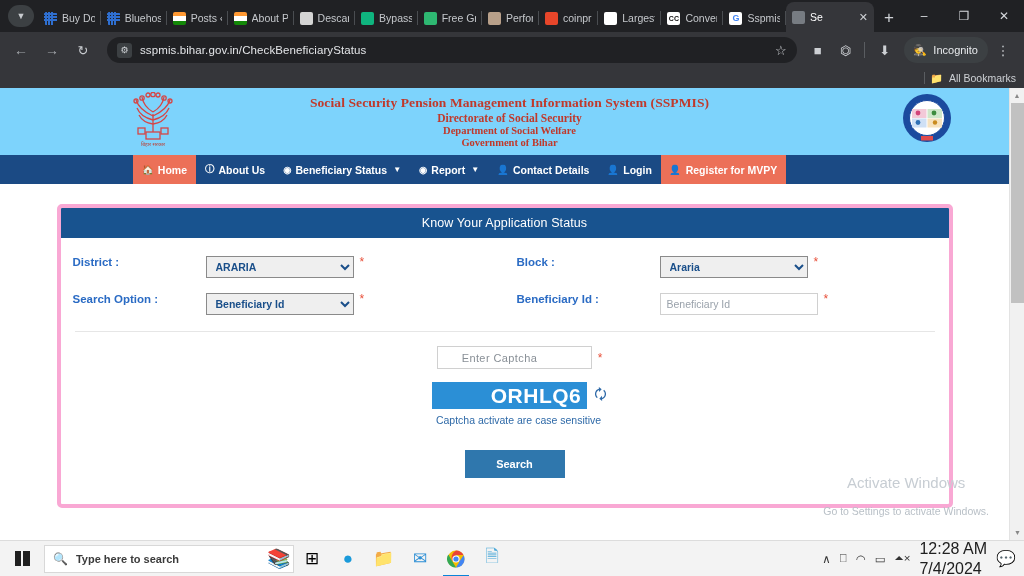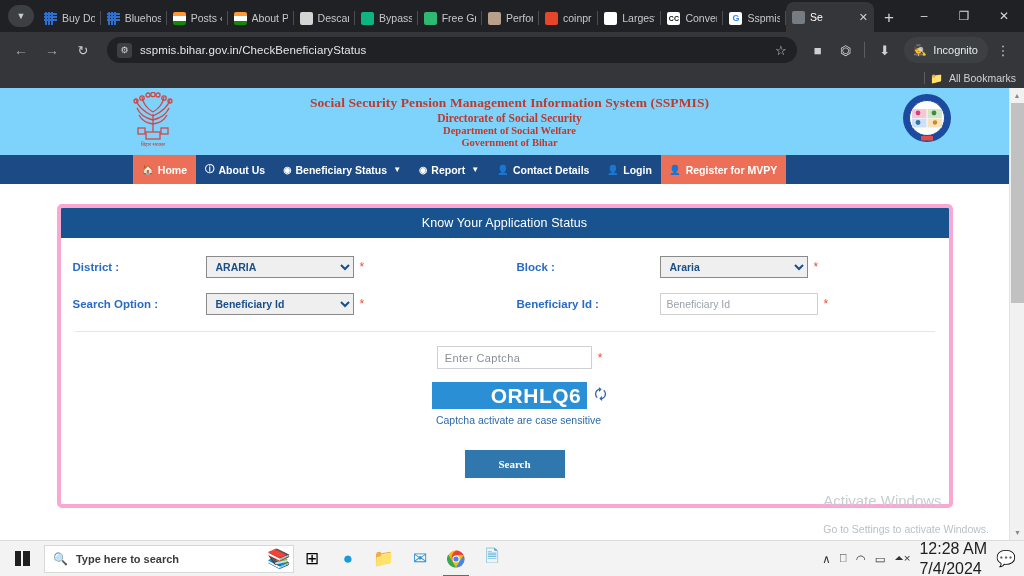--- a/index.html
+++ b/index.html
@@ -102,21 +102,21 @@
     width: 896px; margin: 0 auto; border: 4px solid #f9a8d4; border-radius: 5px;
     background: #fff; overflow: hidden;
   }
   .panel-head {
     background: #18538f; color: #fff; text-align: center;
     font-size: 12.5px; padding: 8px 0; letter-spacing: .1px;
   }
   .panel-body { padding: 18px 0 0 0; }
   .form-grid { display: flex; }
   .form-col { width: 50%; display: flex; flex-direction: column; gap: 15px; }
-  .frow { display: flex; align-items: center; }
+  .frow { display: flex; }
   .flabel { color: #2a6bc4; font-weight: bold; font-size: 11.5px; }
   .col-left .flabel { width: 145px; padding-left: 12px; }
   .col-right .flabel { width: 155px; padding-left: 12px; }
   select.fctl {
     width: 148px; height: 22px; font-size: 10.5px; color: #1a4f8a; font-weight: bold;
     border: 1px solid #8a8a8a; background: #efefef; padding-left: 5px;
     font-family: "Liberation Sans", sans-serif;
   }
   input.fctl {
     width: 158px; height: 22px; font-size: 10.5px; color: #333;
@@ -124,41 +124,41 @@
     font-family: "Liberation Sans", sans-serif;
   }
   input.fctl::placeholder { color: #9aa2ab; }
   .req { color: #e8503a; font-size: 12px; margin-left: 6px; line-height: 1; }
 
   .divider { border-top: 1px solid #e6e6e6; margin: 16px 14px 0 14px; }
   .captcha-area { padding: 14px 0 0 0; display: flex; flex-direction: column; align-items: center; }
   .cap-input-row { display: flex; align-items: center; margin-left: 30px;}
   input.capt {
     width: 155px; height: 23px; border: 1px solid #d0d0d0; background: #fff;
-    font-size: 11px; color: #444; padding-left: 7px; letter-spacing: .4px;
+    font-size: 11px; color: #444; padding-left: 24px; letter-spacing: .4px;
     font-family: "Liberation Sans", sans-serif;
   }
   input.capt::placeholder { color: #888f96; }
   .cap-img-row { display: flex; align-items: center; margin-top: 13px; margin-left: 30px;}
   .cap-img {
     width: 155px; height: 27px; background: #2b8fd6; color: #fff;
     font-size: 21px; font-weight: bold; letter-spacing: .5px;
     display: flex; align-items: center; justify-content: flex-end; padding-right: 6px;
     font-family: "Liberation Sans", sans-serif;
   }
   .refresh-ico { margin-left: 7px; color: #2f6aa8; font-size: 14px; }
   .cap-note { color: #2f6aa8; font-size: 10.5px; margin-top: 5px; margin-left: 28px;}
   .btn-row { display: flex; justify-content: center; padding: 24px 0 26px 0; margin-left: 20px;}
   .search-btn {
     background: #2f77ad; color: #fff; border: none; width: 100px; height: 28px;
-    font-size: 11px; font-weight: bold; font-family: Liberation Serif, serif;
+    font-size: 11px; font-weight: bold; font-family: Liberation Sans, sans-serif;
   }
 
   .activate {
-    position: absolute; right: 20px; bottom: 5px; text-align: left; pointer-events: none;
+    position: absolute; right: 20px; bottom: 23px; text-align: center; pointer-events: none;
   }
   .act1 { color: #c7cdd3; font-size: 15px; font-family: "Liberation Sans", sans-serif; }
   .act2 { color: #b9c0c7; font-size: 10.5px; margin-top: 14px; }
 
   
   .scrollbar { width: 15px; background: #f1f1f1; position: relative; border-left: 1px solid #e3e3e3;}
   .sb-arrow { height: 15px; color: #888; font-size: 7px; display:flex; align-items:center; justify-content:center; }
   .sb-arrow.bot { position: absolute; bottom: 0; width: 15px; }
   .sb-thumb { position: absolute; top: 15px; left: 1px; width: 13px; height: 200px; background: #c1c1c1; }
 

